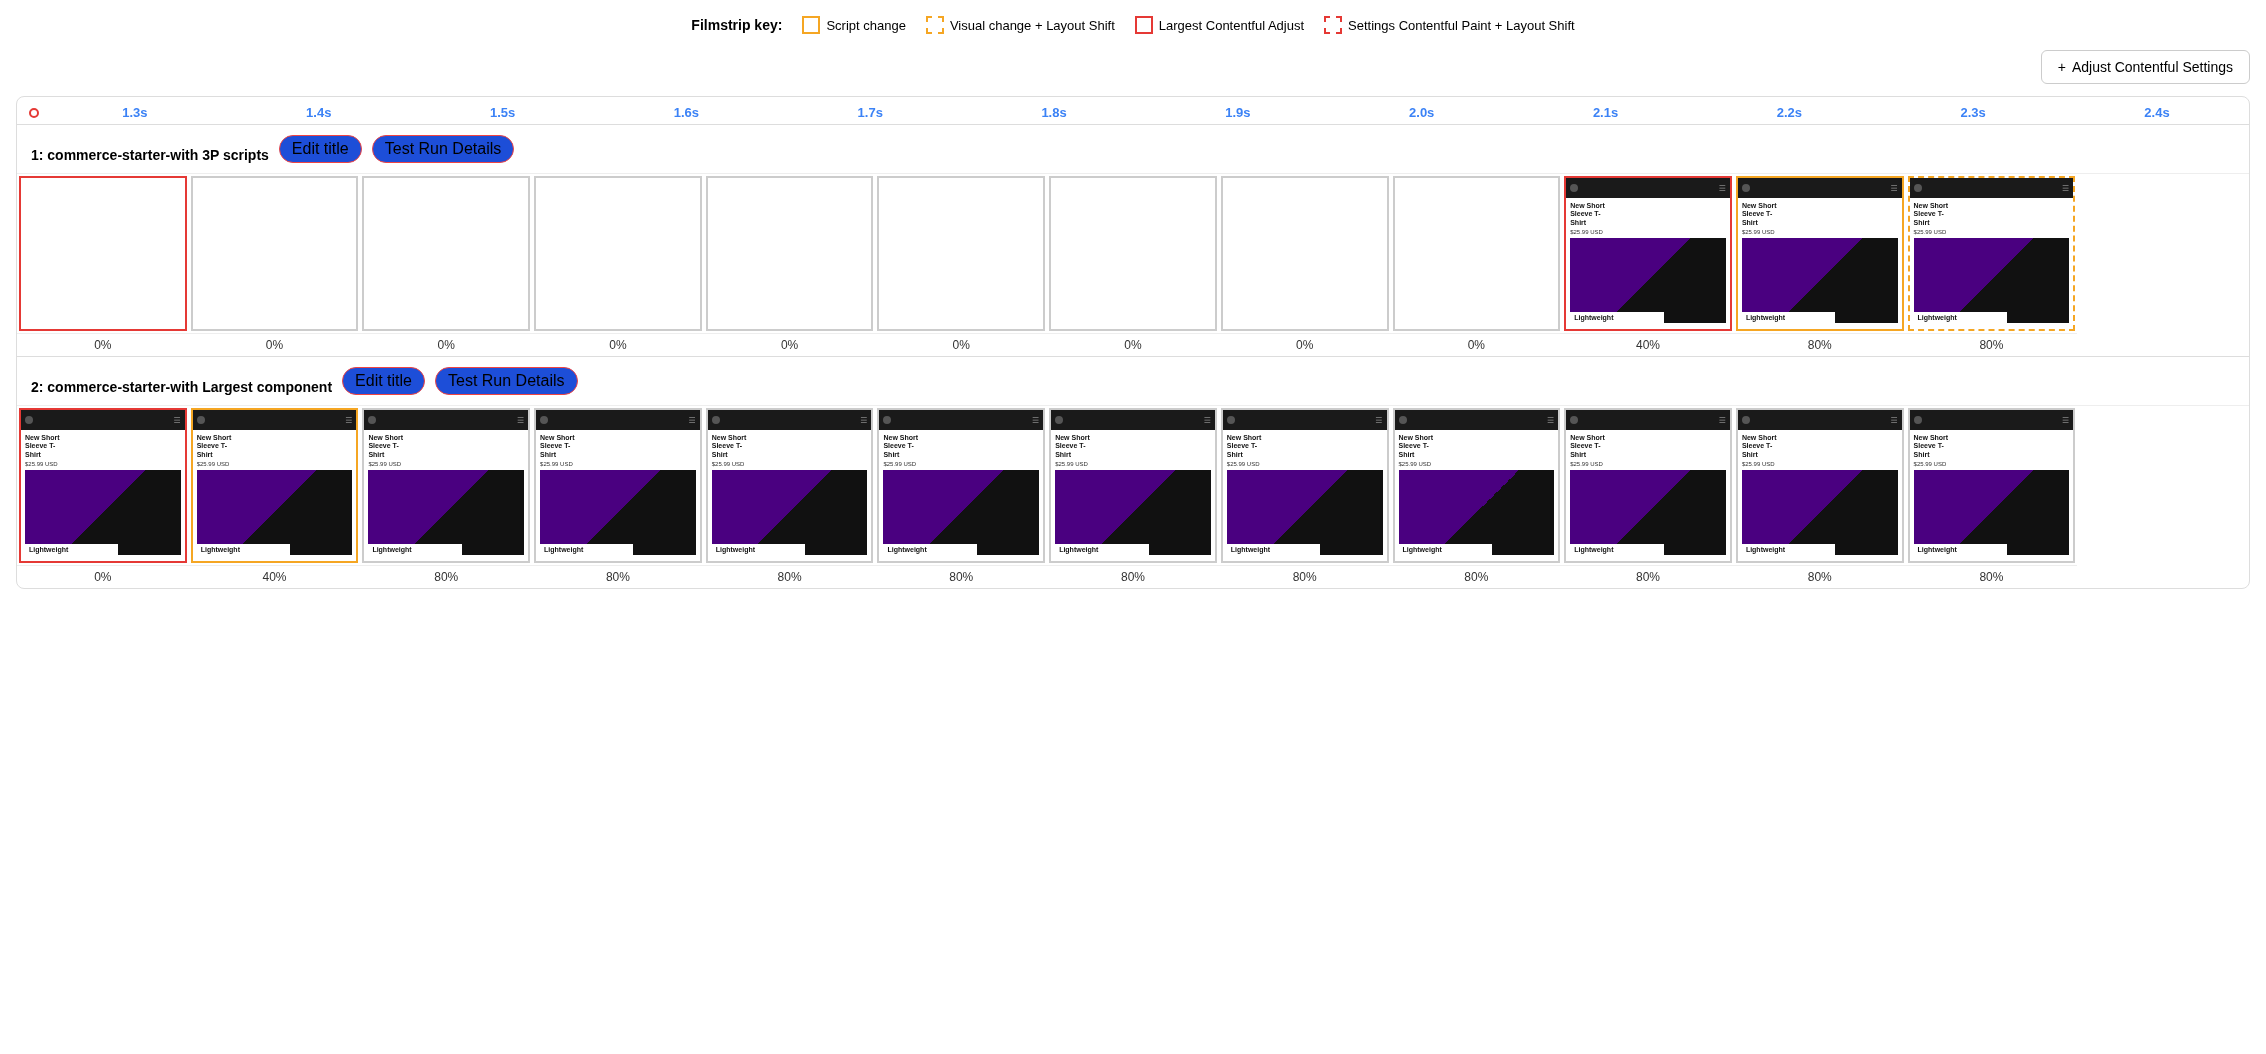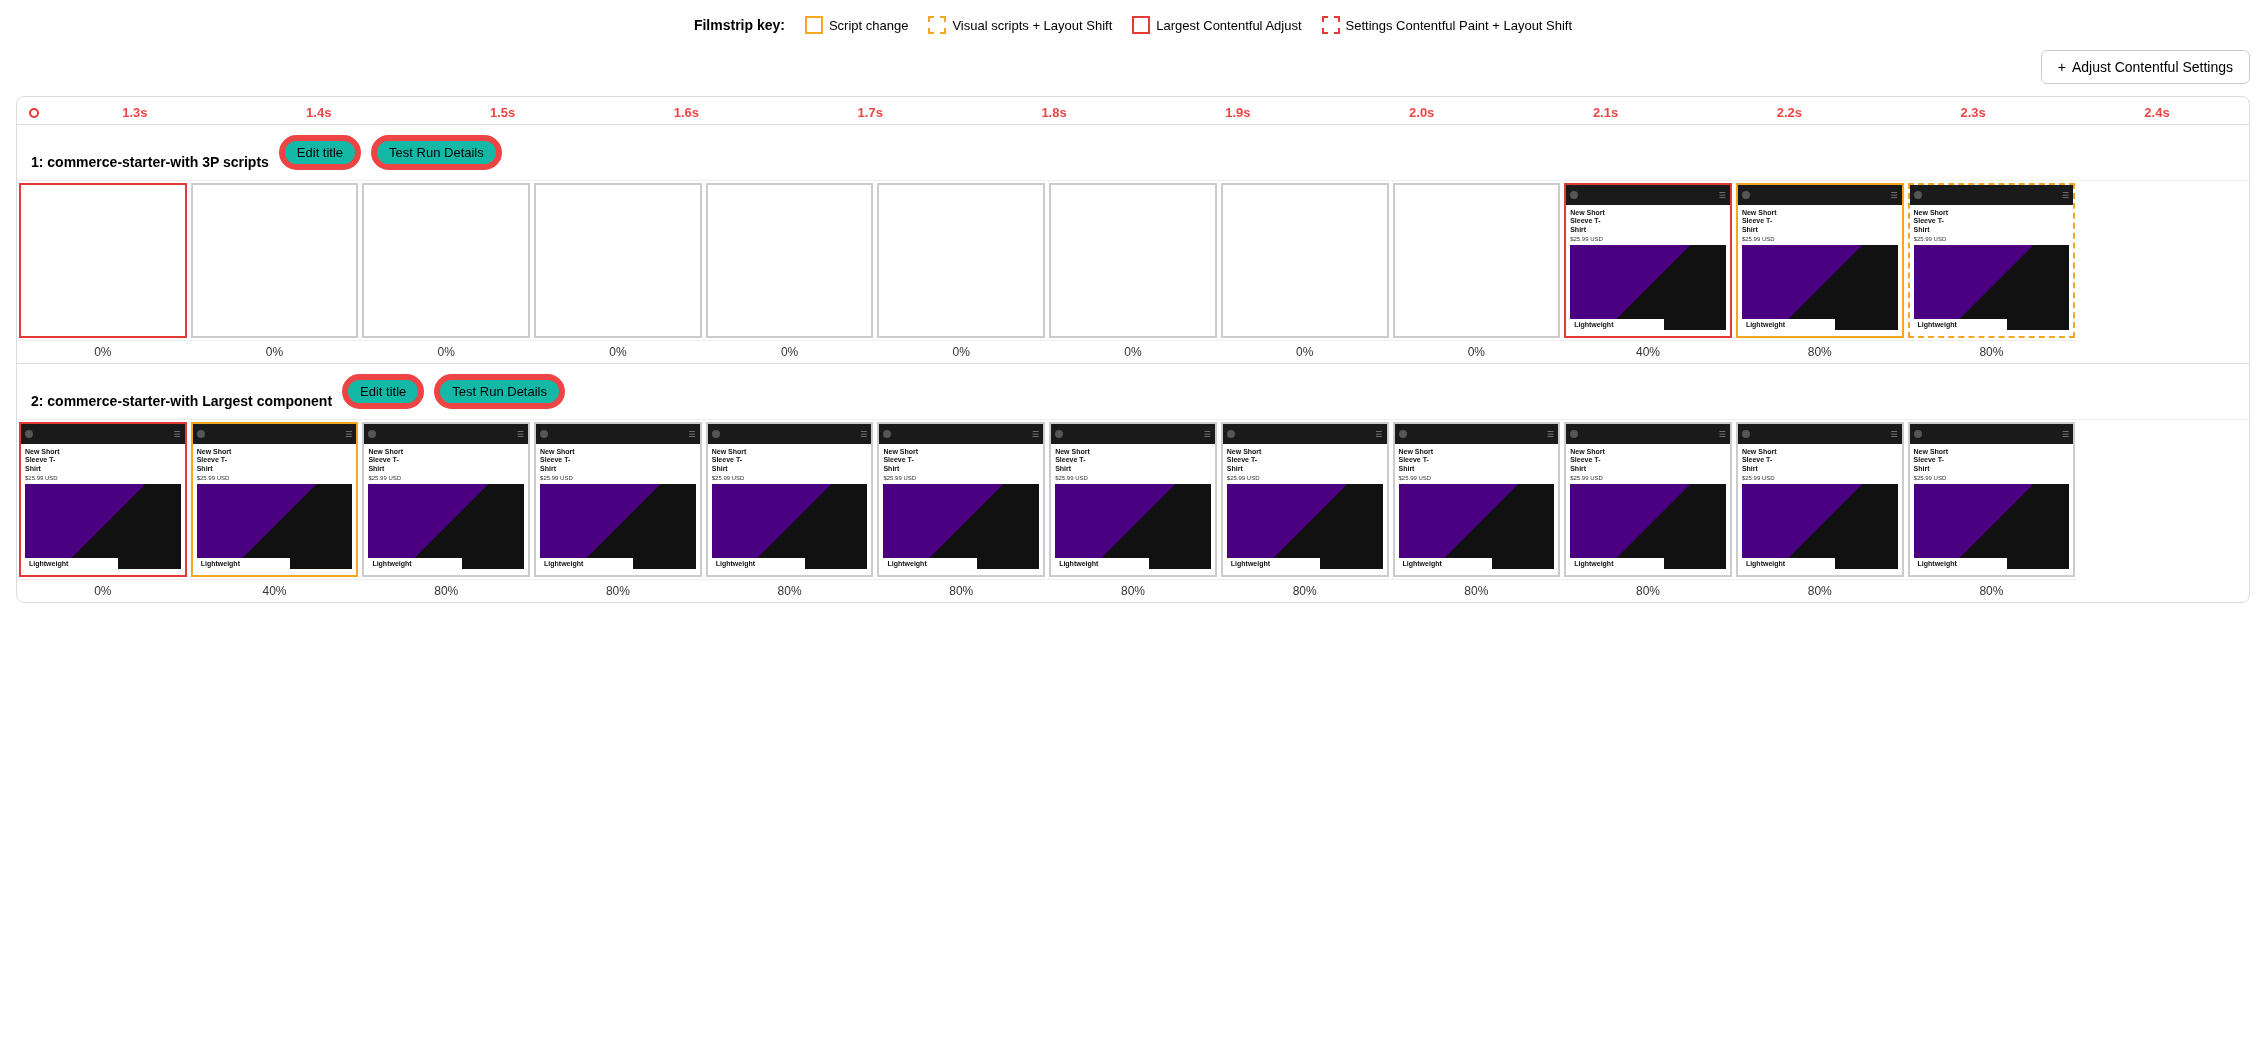--- a/index.html
+++ b/index.html
@@ -85,21 +85,21 @@
     .timeline-ticks {
       display: flex;
       flex: 1;
       margin-left: 4px;
     }
     .timeline-tick {
       flex: 1;
       text-align: center;
       font-size: 13px;
       font-weight: 600;
-      color: #ef4444;
+      color: #3b82f6;
     }
 
     
     .row-section {
       border-bottom: 1px solid #ddd;
     }
     .row-section:last-child {
       border-bottom: none;
     }
 
@@ -108,26 +108,26 @@
       align-items: flex-end;
       padding: 10px 14px;
       gap: 10px;
       background: #fff;
     }
     .row-title {
       font-weight: 700;
       font-size: 14px;
     }
     .row-btn {
-      border: 6px solid #ef4444;
-      background: #14b8a6;
+      border: 1px solid #ef4444;
+      background: #1d4ed8;
       padding: 4px 12px;
       border-radius: 20px;
       cursor: pointer;
-      font-size: 13px;
+      font-size: 16px;
     }
 
     
     .frames-row {
       display: flex;
       overflow-x: auto;
       border-top: 1px solid #eee;
     }
 
     .frame-col {
@@ -243,21 +243,21 @@
   <div class="filmstrip-key">
     <span class="key-label">Filmstrip key:</span>
 
     <div class="key-item">
       <div class="key-box key-box-solid-yellow"></div>
       <span>Script change</span>
     </div>
 
     <div class="key-item">
       <div class="key-box key-box-dashed-yellow"></div>
-      <span>Visual scripts + Layout Shift</span>
+      <span>Visual change + Layout Shift</span>
     </div>
 
     <div class="key-item">
       <div class="key-box key-box-solid-red"></div>
       <span>Largest Contentful Adjust</span>
     </div>
 
     <div class="key-item">
       <div class="key-box key-box-dashed-red"></div>
       <span>Settings Contentful Paint + Layout Shift</span>

